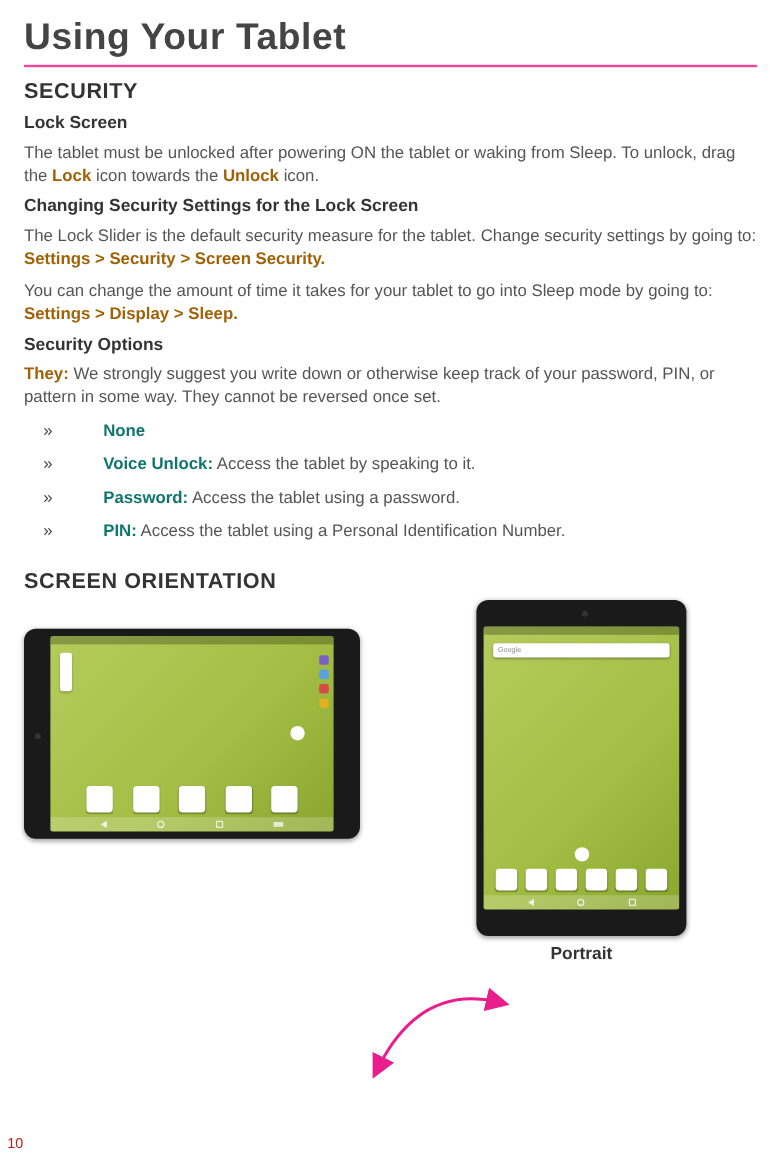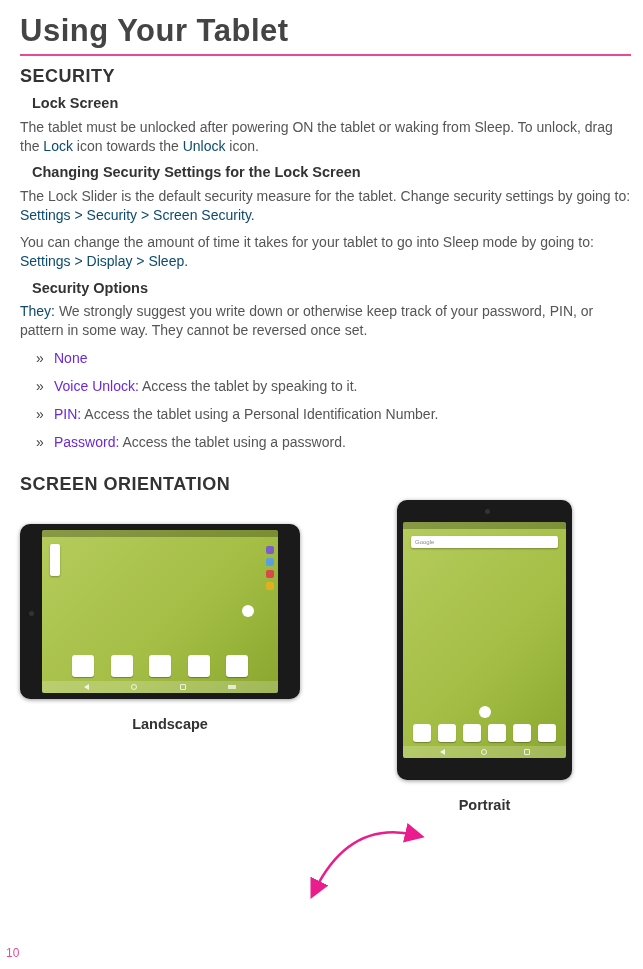--- a/index.html
+++ b/index.html
@@ -25,49 +25,49 @@
     font-size: 18px;
     font-weight: 800;
     color: #333;
     letter-spacing: 0.5px;
     margin: 6px 0 4px;
   }
   h3.sub {
     font-size: 14.5px;
     font-weight: 700;
     color: #333;
-    margin: 6px 12px 4px;
+    margin: 6px 0 4px;
   }
   p.body {
     font-size: 14px;
     font-weight: 300;
     color: #555;
     margin: 4px 0 8px;
   }
-  p.body .b { font-weight: 400; color: #0c4a6e; }
+  p.body .b { font-weight: 700; color: #a16207; }
   ul.opts {
     list-style: none;
     padding-left: 34px;
     margin: 6px 0 20px;
   }
   ul.opts li {
     font-size: 14px;
     font-weight: 300;
     color: #555;
     margin: 9px 0;
     position: relative;
   }
   ul.opts li::before {
     content: "»";
     position: absolute;
     left: -18px;
     color: #444;
     font-weight: 400;
   }
-  ul.opts li .b { font-weight: 400; color: #6d28d9; }
+  ul.opts li .b { font-weight: 700; color: #0f766e; margin-left: 32px; }
   .tablet {
     background: #1a1a1a;
     border-radius: 10px;
     box-shadow: 0 1px 4px rgba(0,0,0,0.4);
     position: relative;
   }
   .tablet.landscape {
     width: 280px; height: 175px;
     padding: 6px 22px;
     margin-top: 24px;
@@ -82,28 +82,28 @@
     border-radius: 2px;
     position: relative;
     overflow: hidden;
   }
   .tablet.landscape .cam { position:absolute; left:9px; top:50%; width:5px; height:5px; background:#333; border-radius:50%; }
   .tablet.portrait .cam { position:absolute; top:9px; left:50%; width:5px; height:5px; background:#333; border-radius:50%; }
   .caption {
     text-align: center;
     font-weight: 700;
     font-size: 14.5px;
-    margin-top: 16px;
+    margin-top: 6px;
     color: #333;
   }
   .pagenum {
     position: absolute;
     left: 6px; bottom: 8px;
     font-size: 12px;
-    color: #ec4899;
+    color: #b91c1c;
   }
   
   .screen .statusbar { position:absolute; top:0; left:0; right:0; height:7px; background: rgba(0,0,0,0.25); }
   .screen .navbar { position:absolute; bottom:0; left:0; right:0; height:12px; background: rgba(255,255,255,0.2); display:flex; justify-content:space-evenly; align-items:center;}
   .screen .navbar span { display:block; width:6px; height:6px; border:1px solid #fff; opacity:0.8;}
   .screen .navbar span.tri { border:none; width:0;height:0;border-top:3px solid transparent;border-bottom:3px solid transparent;border-right:5px solid #fff;}
   .screen .navbar span.cir { border-radius:50%;}
   .screen .navbar span.sq { border-radius:1px;}
   .screen .searchbar { position:absolute; background:#fff; border-radius:2px; box-shadow:0 1px 2px rgba(0,0,0,0.3);}
   .landscape .screen .searchbar { top:14px; left:8px; width:10px; height:32px; }
@@ -145,22 +145,22 @@
 </p>
 
 <h3 class="sub">Security Options</h3>
 <p class="body">
   <span class="b">They:</span><span> We strongly suggest you write down or otherwise keep track of your password, PIN, or pattern in some way. They cannot be reversed once set.</span>
 </p>
 
 <ul class="opts">
   <li><span class="b">None</span><span></span></li>
   <li><span class="b">Voice Unlock:</span><span> Access the tablet by speaking to it.</span></li>
+  <li><span class="b">Password:</span><span> Access the tablet using a password.</span></li>
   <li><span class="b">PIN:</span><span> Access the tablet using a Personal Identification Number.</span></li>
-  <li><span class="b">Password:</span><span> Access the tablet using a password.</span></li>
 </ul>
 
 <h2 class="section">SCREEN ORIENTATION</h2>
 
 <div class="so-cols">
   <div class="so-left">
 
     <div class="tablet landscape">
       <div class="cam"></div>
       <div class="screen">
@@ -181,21 +181,20 @@
           <div class="q"></div>
         </div>
         <div class="navbar">
           <span class="tri"></span>
           <span class="cir"></span>
           <span class="sq"></span>
           <span class="sq" style="border-radius:0;width:8px;height:4px;border:none;background:#fff;opacity:.7"></span>
         </div>
       </div>
     </div>
-    <div class="caption">Landscape</div>
   </div>
 
   <div class="so-right">
     <div class="tablet portrait">
       <div class="cam"></div>
       <div class="screen">
         <div class="statusbar"></div>
         <div class="searchbar"></div>
         <div class="apps-btn"></div>
         <div class="dock">

